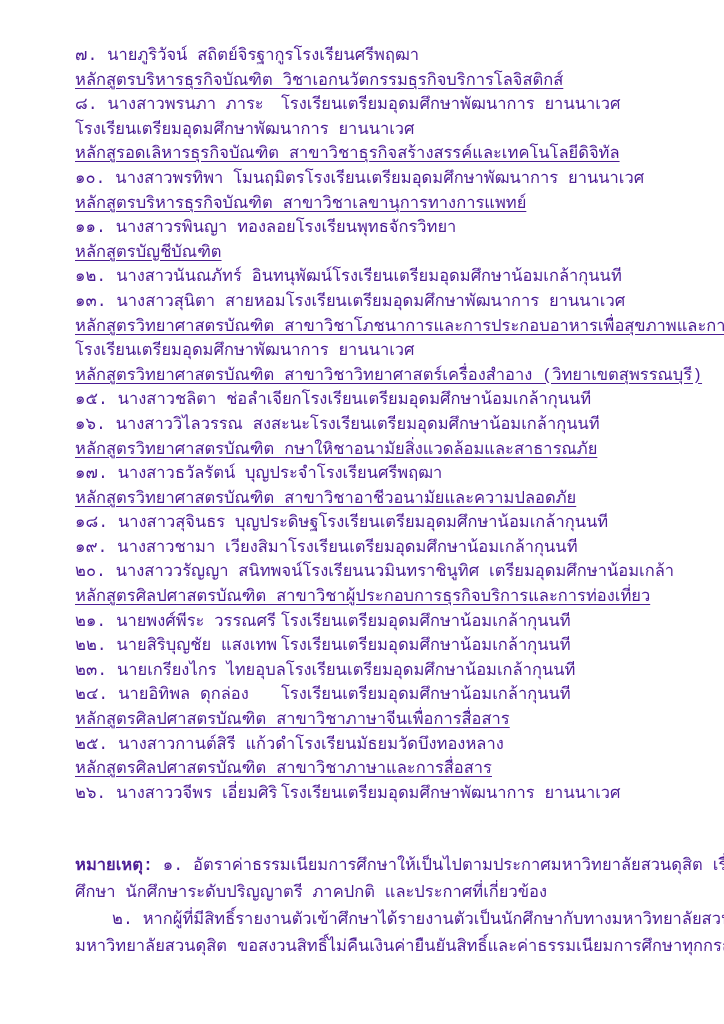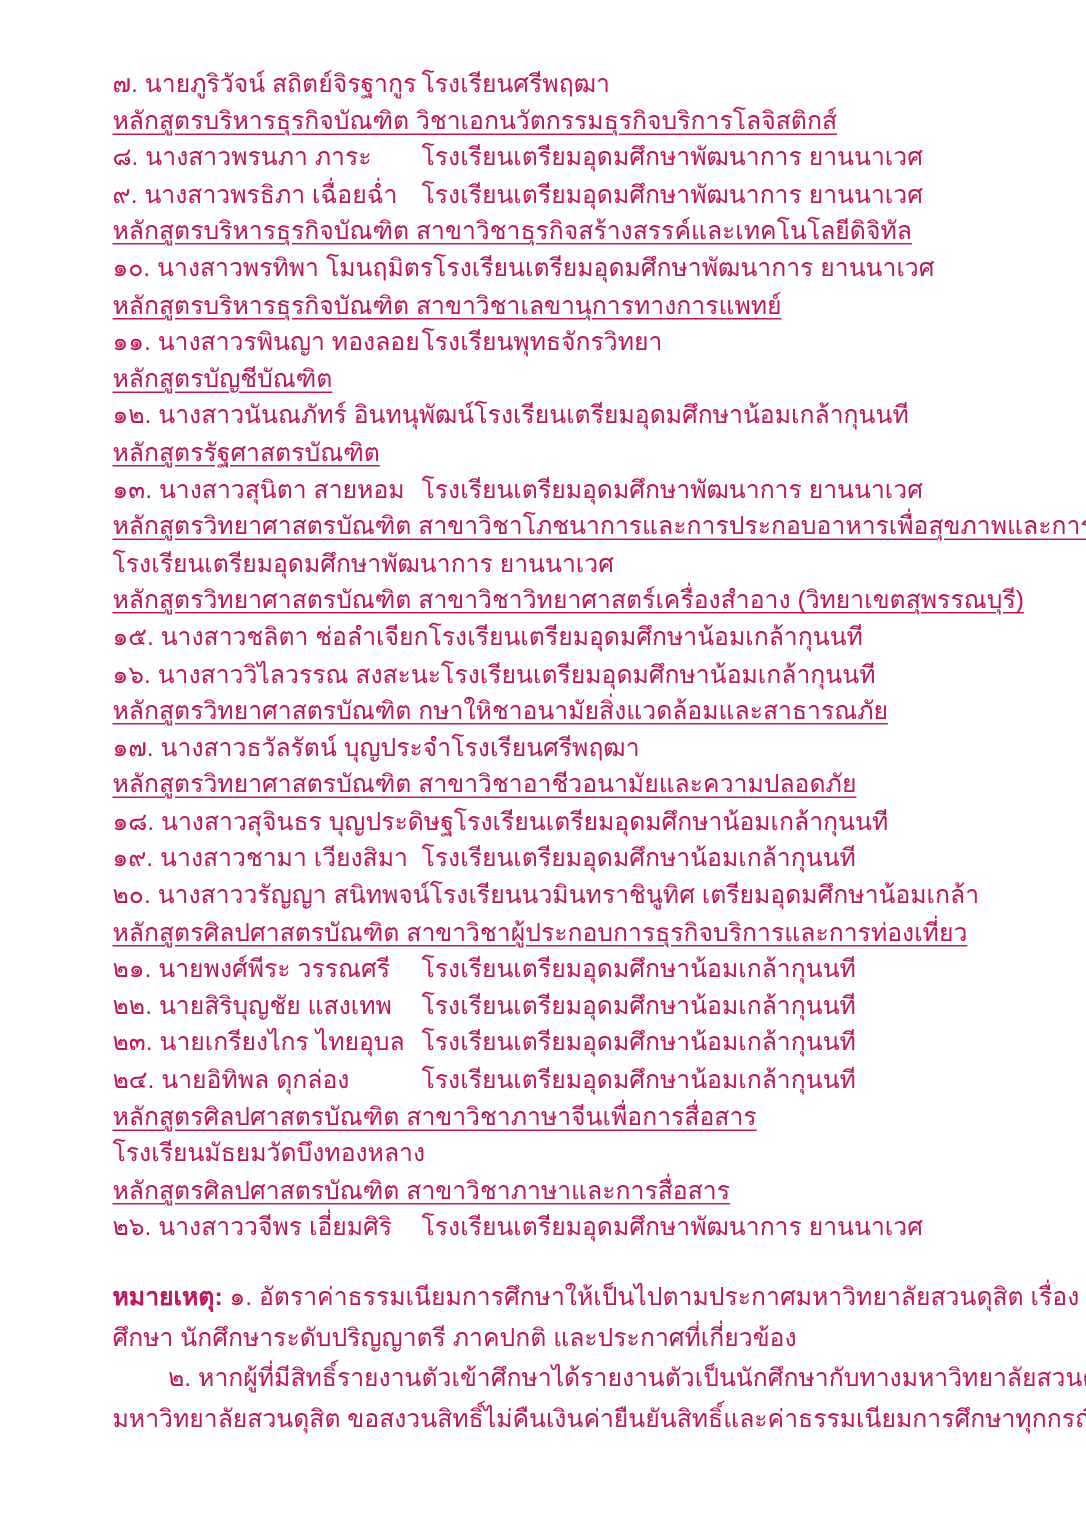--- a/index.html
+++ b/index.html
@@ -5,22 +5,22 @@
   html, body {
     margin: 0;
     padding: 0;
     background: #ffffff;
   }
   .page {
     position: relative;
     width: 724px;
     height: 1024px;
     background: #ffffff;
-    color: #be185d;
-    font-family: Liberation Sans, sans-serif;
+    color: #4c1d95;
+    font-family: Liberation Mono, monospace;
     overflow: hidden;
   }
   .list {
     position: absolute;
     left: 75px;
     top: 44px;
     right: 30px;
   }
   .row {
     display: flex;
@@ -75,26 +75,25 @@
   <div class="row course-row">
     <span class="course-text">หลักสูตรบริหารธุรกิจบัณฑิต วิชาเอกนวัตกรรมธุรกิจบริการโลจิสติกส์</span>
   </div>
 
   <div class="row student-row">
     <span class="name">๘. นางสาวพรนภา ภาระ</span>
     <span class="school">โรงเรียนเตรียมอุดมศึกษาพัฒนาการ ยานนาเวศ</span>
   </div>
 
   <div class="row student-row">
-    <span class="name">๙. นางสาวพรธิภา เฉื่อยฉ่ำ</span>
-    <span class="school">โรงเรียนเตรียมอุดมศึกษาพัฒนาการ ยานนาเวศ</span>
-  </div>
-
-  <div class="row course-row">
-    <span class="course-text">หลักสูตรบริหารธุรกิจบัณฑิต สาขาวิชาธุรกิจสร้างสรรค์และเทคโนโลยีดิจิทัล</span>
+    <span class="school">โรงเรียนเตรียมอุดมศึกษาพัฒนาการ ยานนาเวศ</span>
+  </div>
+
+  <div class="row course-row">
+    <span class="course-text">หลักสูรอดเลิหารธุรกิจบัณฑิต สาขาวิชาธุรกิจสร้างสรรค์และเทคโนโลยีดิจิทัล</span>
   </div>
 
   <div class="row student-row">
     <span class="name">๑๐. นางสาวพรทิพา โมนฤมิตร</span>
     <span class="school">โรงเรียนเตรียมอุดมศึกษาพัฒนาการ ยานนาเวศ</span>
   </div>
 
   <div class="row course-row">
     <span class="course-text">หลักสูตรบริหารธุรกิจบัณฑิต สาขาวิชาเลขานุการทางการแพทย์</span>
   </div>
@@ -106,23 +105,20 @@
 
   <div class="row course-row">
     <span class="course-text">หลักสูตรบัญชีบัณฑิต</span>
   </div>
 
   <div class="row student-row">
     <span class="name">๑๒. นางสาวนันณภัทร์ อินทนุพัฒน์</span>
     <span class="school">โรงเรียนเตรียมอุดมศึกษาน้อมเกล้ากุนนที</span>
   </div>
 
-  <div class="row course-row">
-    <span class="course-text">หลักสูตรรัฐศาสตรบัณฑิต</span>
-  </div>
 
   <div class="row student-row">
     <span class="name">๑๓. นางสาวสุนิตา สายหอม</span>
     <span class="school">โรงเรียนเตรียมอุดมศึกษาพัฒนาการ ยานนาเวศ</span>
   </div>
 
   <div class="row course-row">
     <span class="course-text">หลักสูตรวิทยาศาสตรบัณฑิต สาขาวิชาโภชนาการและการประกอบอาหารเพื่อสุขภาพและการชะลอวัย</span>
   </div>
 
@@ -194,20 +190,21 @@
   <div class="row student-row">
     <span class="name">๒๔. นายอิทิพล ดุกล่อง</span>
     <span class="school">โรงเรียนเตรียมอุดมศึกษาน้อมเกล้ากุนนที</span>
   </div>
 
   <div class="row course-row">
     <span class="course-text">หลักสูตรศิลปศาสตรบัณฑิต สาขาวิชาภาษาจีนเพื่อการสื่อสาร</span>
   </div>
 
   <div class="row student-row">
+    <span class="name">๒๕. นางสาวกานต์สิรี แก้วดำ</span>
     <span class="school">โรงเรียนมัธยมวัดบึงทองหลาง</span>
   </div>
 
   <div class="row course-row">
     <span class="course-text">หลักสูตรศิลปศาสตรบัณฑิต สาขาวิชาภาษาและการสื่อสาร</span>
   </div>
 
   <div class="row student-row">
     <span class="name">๒๖. นางสาววจีพร เอี่ยมศิริ</span>
     <span class="school">โรงเรียนเตรียมอุดมศึกษาพัฒนาการ ยานนาเวศ</span>

